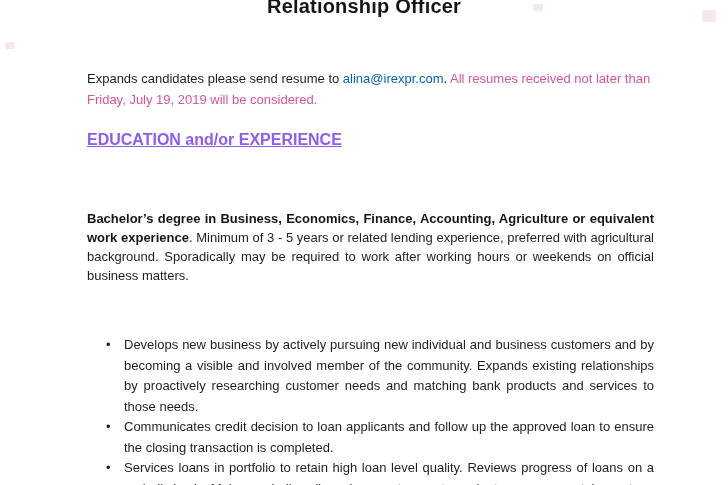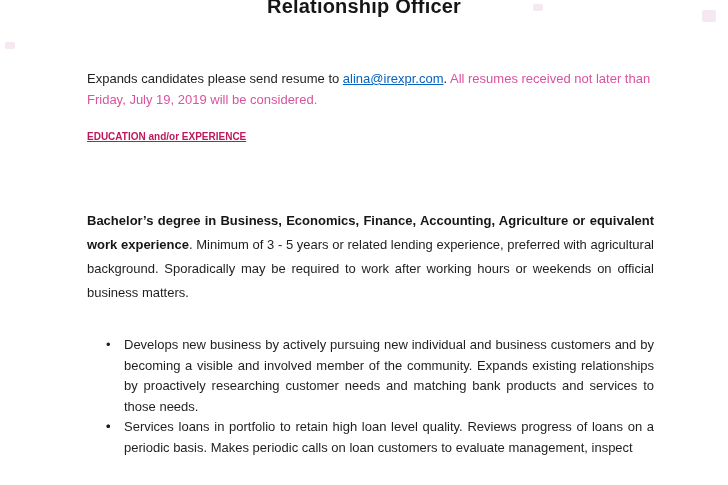--- a/index.html
+++ b/index.html
@@ -31,47 +31,46 @@
   }
   .intro {
     position: absolute;
     top: 55px;
     left: 87px;
     width: 570px;
     line-height: 21px;
   }
   .email-link {
     color: #0563c1;
-    text-decoration: underline;
     cursor: pointer;
   }
   .pink-text {
     color: #d9539e;
   }
   .section-heading {
     position: absolute;
     left: 87px;
     font-weight: bold;
-    font-size: 10px;
-    color: #be185d;
+    font-size: 16px;
+    color: #8b5cf6;
   }
   .heading-education {
     top: 131px;
     text-decoration: underline;
   }
   .heading-responsibilities {
     top: 307px;
     text-decoration: none;
   }
   .edu-body {
     position: absolute;
     top: 196px;
     left: 87px;
     width: 567px;
-    line-height: 24px;
+    line-height: 19px;
     text-align: justify;
   }
   .edu-body .bold-lead {
     font-weight: bold;
     color: #161616;
   }
   .resp-list {
     position: absolute;
     top: 335px;
     left: 87px;
@@ -113,17 +112,17 @@
 
   <p class="intro"><span>Expands candidates please send resume to </span><a class="email-link">alina@irexpr.com</a><span>.  </span><span class="pink-text">All resumes received not later than Friday, July 19, 2019 will be considered.</span></p>
 
   <div class="section-heading heading-education">EDUCATION and/or EXPERIENCE</div>
 
   <p class="edu-body"><span class="bold-lead">Bachelor’s degree in Business, Economics, Finance, Accounting, Agriculture or equivalent work experience</span><span>.  Minimum of 3 - 5 years or related lending experience, preferred with agricultural background.  Sporadically may be required to work after working hours or weekends on official business matters.</span></p>
 
 
   <ul class="resp-list">
     <li><span class="bullet-glyph">•</span><span>Develops new business by actively pursuing new individual and business customers and by becoming a visible and involved member of the community. Expands existing relationships by proactively researching customer needs and matching bank products and services to those needs.</span></li>
-    <li><span class="bullet-glyph">•</span></li>
+    <li><span class="bullet-glyph">•</span><span>Communicates credit decision to loan applicants and follow up the approved loan to ensure the closing transaction is completed.</span></li>
     <li><span class="bullet-glyph">•</span><span>Services loans in portfolio to retain high loan level quality. Reviews progress of loans on a periodic basis.  Makes periodic calls on loan customers to evaluate management, inspect</span></li>
   </ul>
 
 </div>
 
 </body></html>

